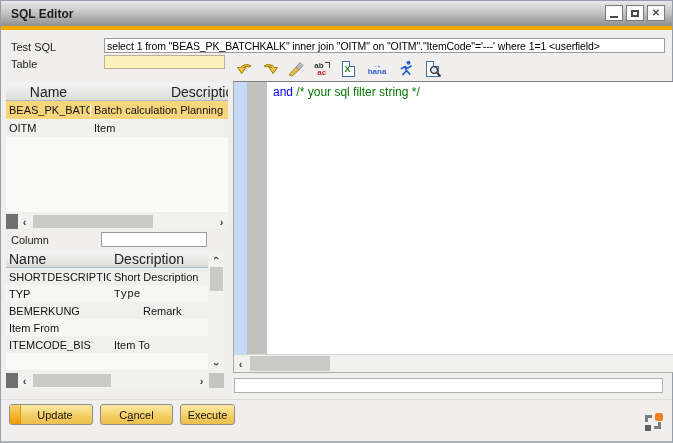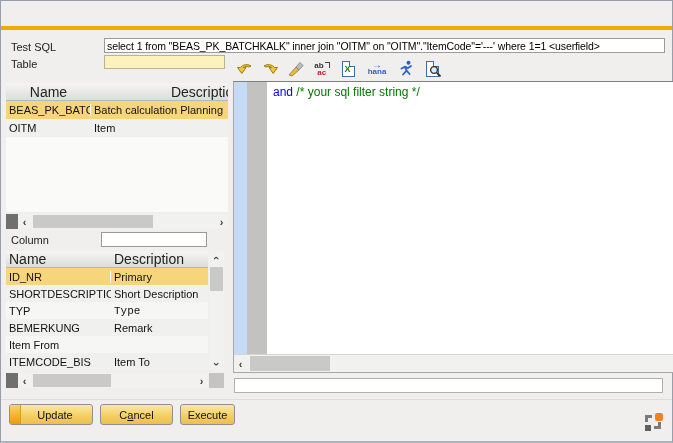--- a/index.html
+++ b/index.html
@@ -83,20 +83,34 @@
   .exp-tl{position:absolute;left:0;top:2px;width:7px;height:7px;border-left:3px solid #7b7b7b;border-top:3px solid #7b7b7b;box-sizing:border-box;}
   .exp-orange{position:absolute;right:0;top:0;width:8px;height:8px;background:#f08122;border-radius:2px;}
   .exp-dark{position:absolute;left:0;bottom:0;width:6px;height:6px;background:#5f5f5f;}
   .exp-br{position:absolute;right:2px;bottom:2px;width:7px;height:7px;border-right:3px solid #7b7b7b;border-bottom:3px solid #7b7b7b;box-sizing:border-box;}
 </style>
 </head>
 <body>
 
 <div class="window">
 
+  <div class="titlebar">
+    <span class="title">SQL Editor</span>
+    <div class="win-controls">
+      <div class="win-btn">
+          <span class="glyph-min"></span>
+        </div>
+      <div class="win-btn">
+          <span class="glyph-max"></span>
+        </div>
+      <div class="win-btn">
+          <span class="glyph-close">✕</span>
+        </div>
+    </div>
+  </div>
   <div class="accent-stripe"></div>
 
   <span class="lbl" style="left:10px;top:40px;">Test SQL</span>
   <input class="tfield" style="left: 103px; top: 37px; width: 561px; height: 15px;" value="select 1 from &quot;BEAS_PK_BATCHKALK&quot; inner join &quot;OITM&quot; on &quot;OITM&quot;.&quot;ItemCode&quot;='---' where 1=1 &lt;userfield&gt;">
   <span class="lbl" style="left:10px;top:57px;">Table</span>
   <input class="tfield yellow" style="left: 103px; top: 54px; width: 121px; height: 14px;" value="">
 
   <div class="toolbar">
     <div class="tool">
       <svg width="19" height="16" viewBox="0 0 19 16">
@@ -178,35 +192,31 @@
   </div>
 
   <span class="lbl" style="left:10px;top:233px;">Column</span>
   <input class="tfield" style="left: 100px; top: 231px; width: 106px; height: 15px;" value="">
 
   <div class="panel" style="left:5px;top:250px;width:202px;height:119px;">
     <div class="grid-header" style="height:17px;">
       <div class="cell" style="width:105px;">Name</div>
       <div class="cell" style="flex:1;">Description</div>
     </div>
-    <div class="grid-row lt-row sel">
-      <div class="cell cell-name" style="width:105px;">ID_NR</div>
-      <div class="cell" style="flex:1;">Primary</div>
-    </div>
     <div class="grid-row lt-row row-a">
       <div class="cell" style="width:105px;">SHORTDESCRIPTION</div>
       <div class="cell" style="flex:1;">Short Description</div>
     </div>
     <div class="grid-row lt-row row-b">
       <div class="cell" style="width:105px;">TYP</div>
       <div class="cell" style="flex:1;font-family:Liberation Mono, monospace;">Type</div>
     </div>
     <div class="grid-row lt-row row-a">
       <div class="cell" style="width:105px;">BEMERKUNG</div>
-      <div class="cell" style="flex:1;">Remark</div>
+      <div class="cell" style="flex:1;margin-left:29px;">Remark</div>
     </div>
     <div class="grid-row lt-row row-b">
       <div class="cell" style="flex:1;">Item From</div>
     </div>
     <div class="grid-row lt-row row-a">
       <div class="cell" style="width:105px;">ITEMCODE_BIS</div>
       <div class="cell" style="flex:1;">Item To</div>
     </div>
   </div>
 

